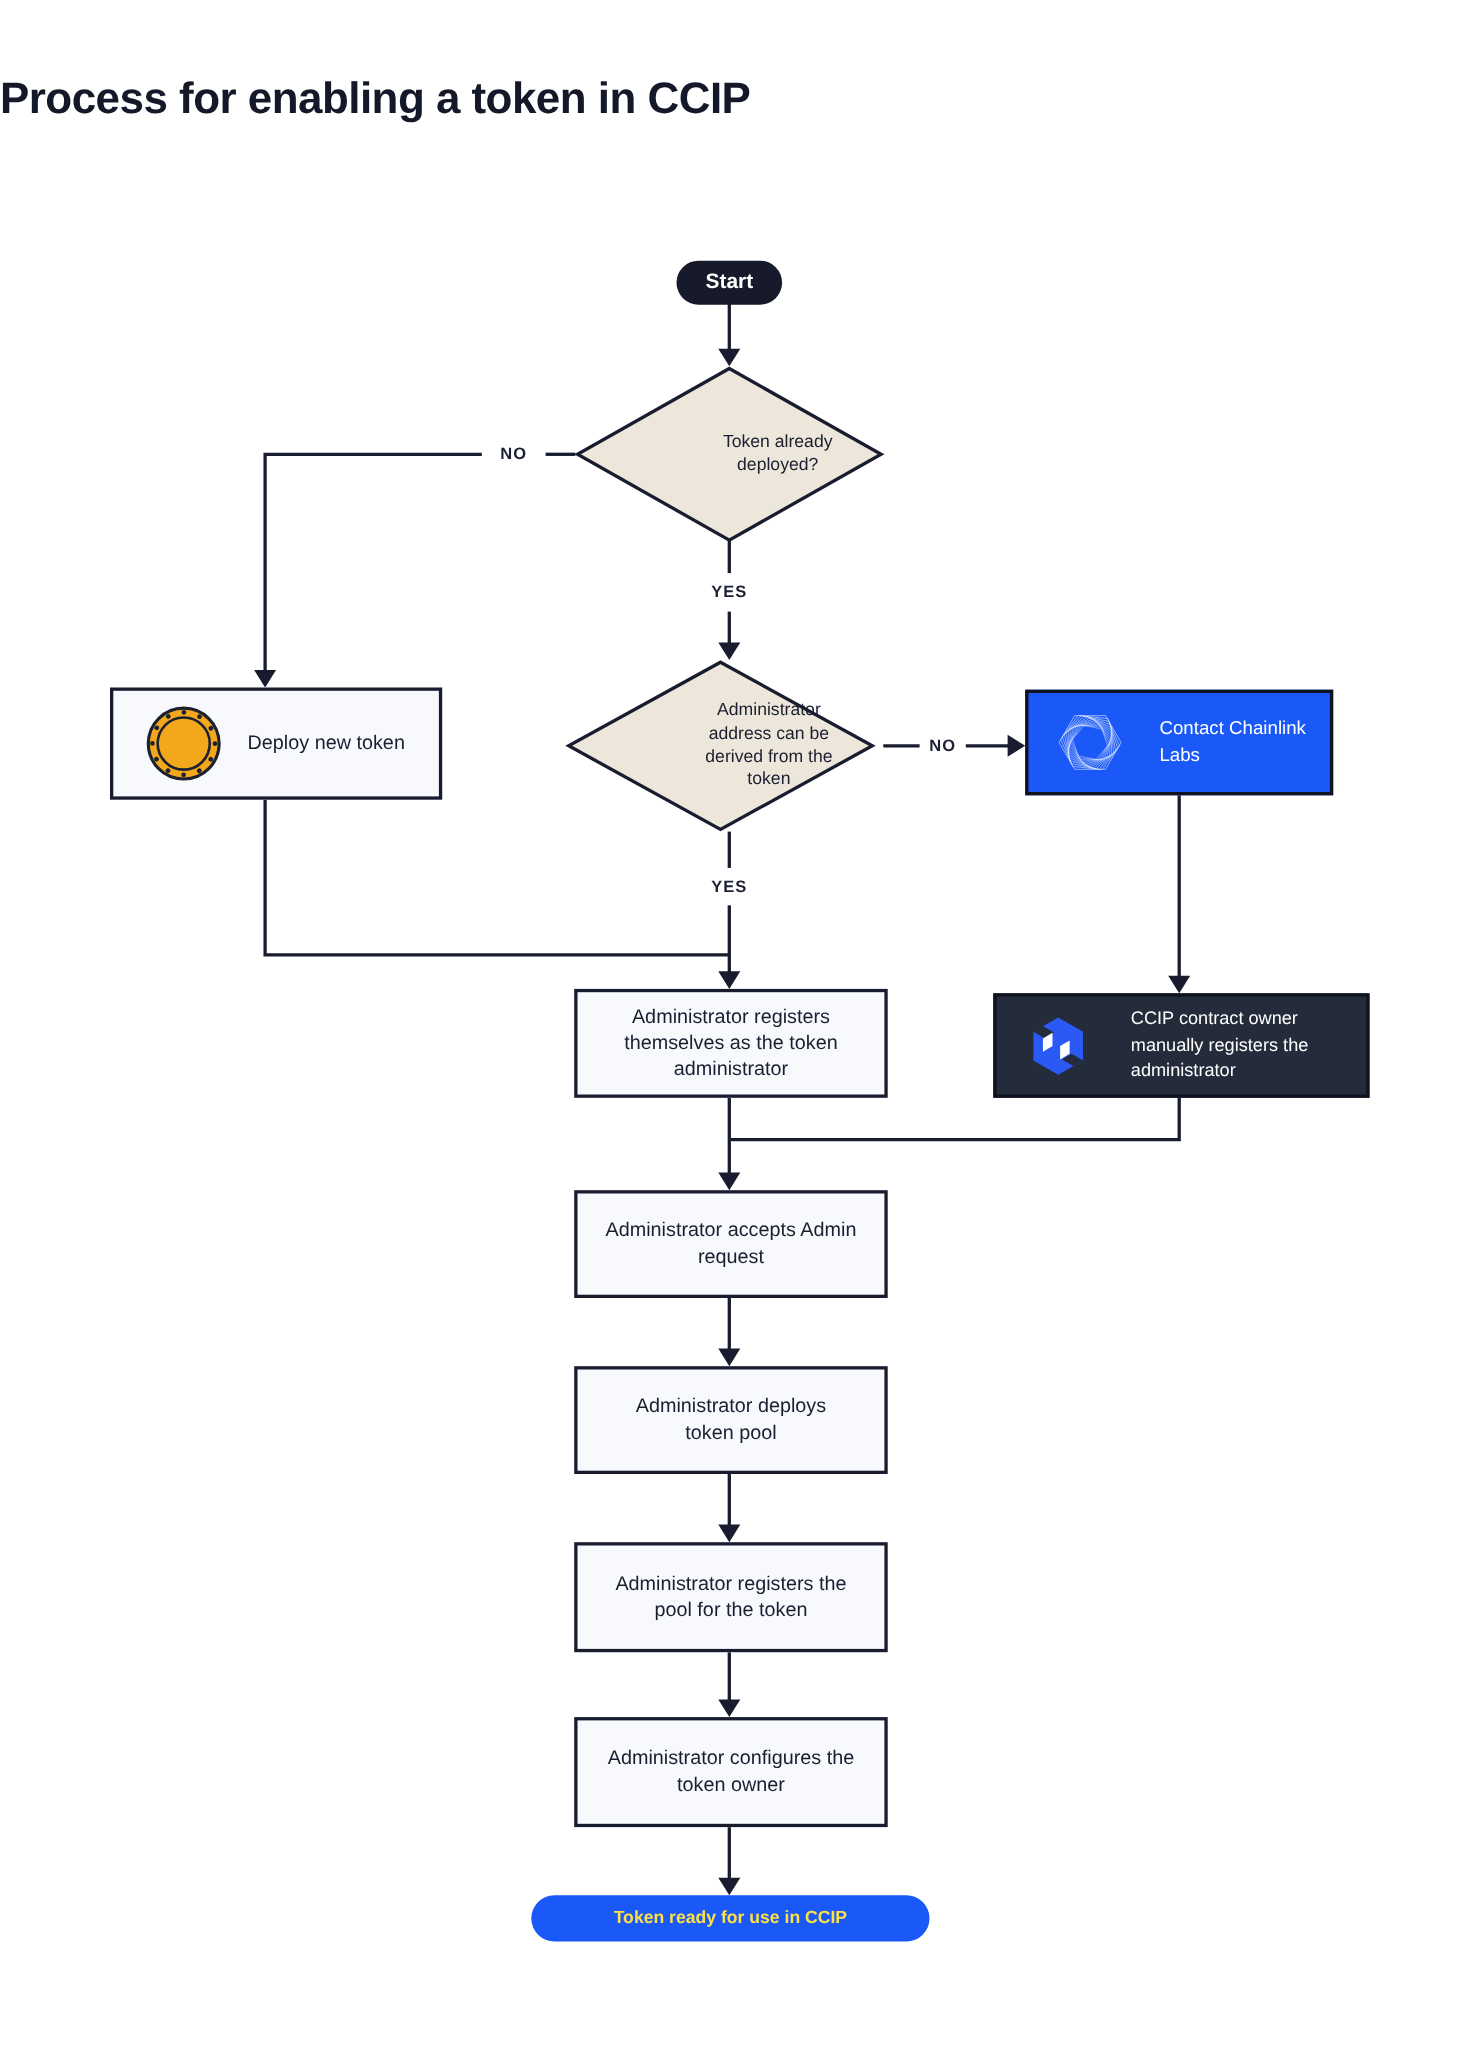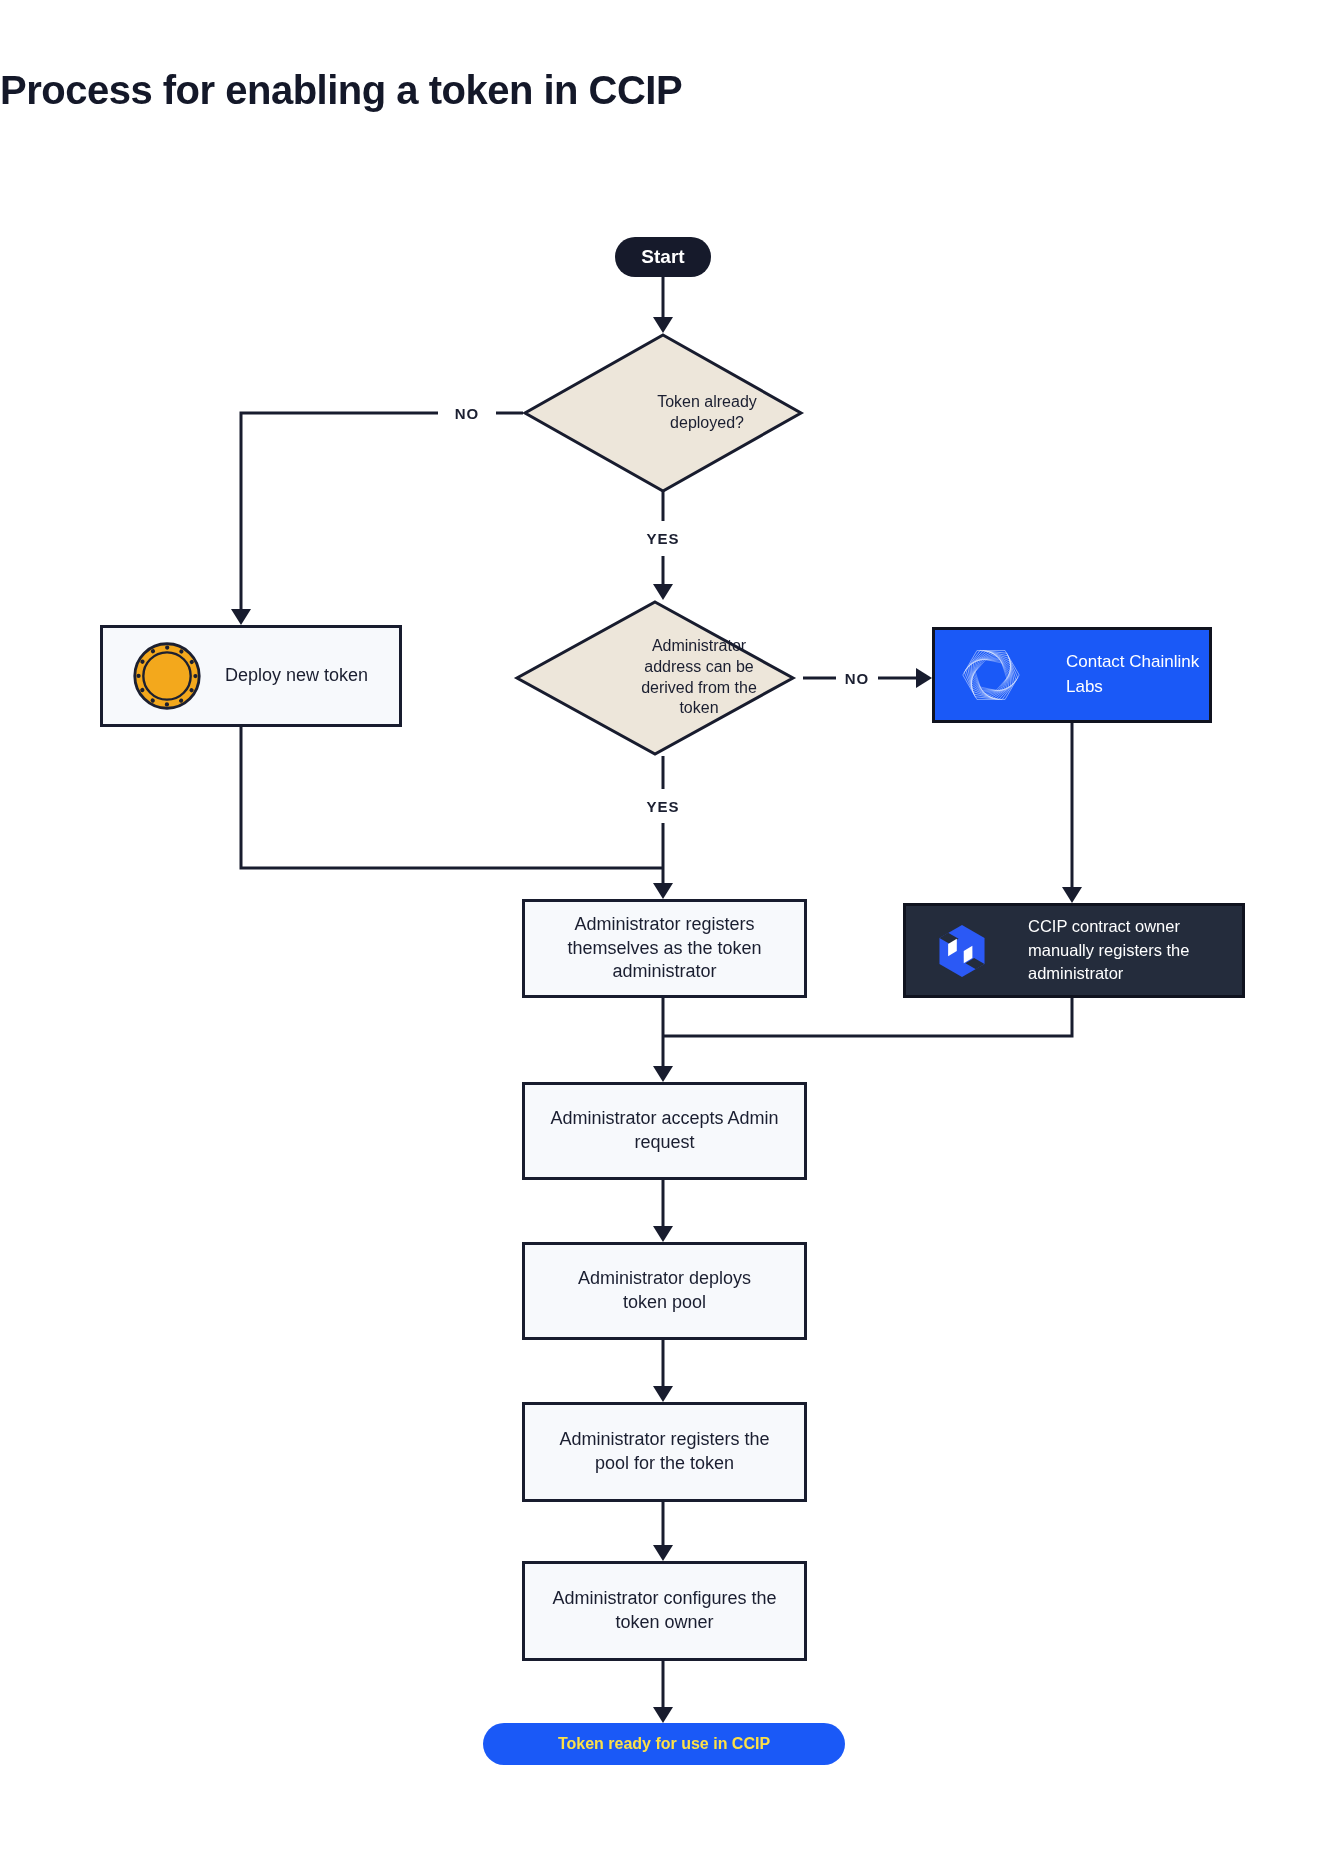--- a/index.html
+++ b/index.html
@@ -117,21 +117,21 @@
     <span class="txt">Deploy new token</span>
   </div>
 
   <div class="diamond" style="left:515px;top:600px;width:280px;height:156px">
     <svg viewBox="0 0 280 156">
         <polygon points="140,2 278,78 140,154 2,78"></polygon>
       </svg>
     <div class="dtext" style="width:155px">Administrator address can be derived from the token</div>
   </div>
 
-  <div class="pbox iconbox bluebox" style="left:932px;top:627px;width:280px;height:96px;padding-left:25px;gap:44px">
+  <div class="pbox iconbox bluebox" style="left:932px;top:627px;width:280px;height:96px;padding-left:25px;gap:32px">
     <svg class="icon" width="62" height="62" viewBox="-33 -33 66 66">
       <defs>
           <polygon id="hexp" points="30,0 15,25.98 -15,25.98 -30,0 -15,-25.98 15,-25.98"></polygon>
         </defs>
       <g fill="none" stroke="#ffffff" stroke-width="0.55" opacity="0.92">
         <use href="#hexp"></use>
         <use href="#hexp" transform="rotate(6) scale(0.955)"></use>
         <use href="#hexp" transform="rotate(12) scale(0.912)"></use>
         <use href="#hexp" transform="rotate(18) scale(0.871)"></use>
         <use href="#hexp" transform="rotate(24) scale(0.832)"></use>

